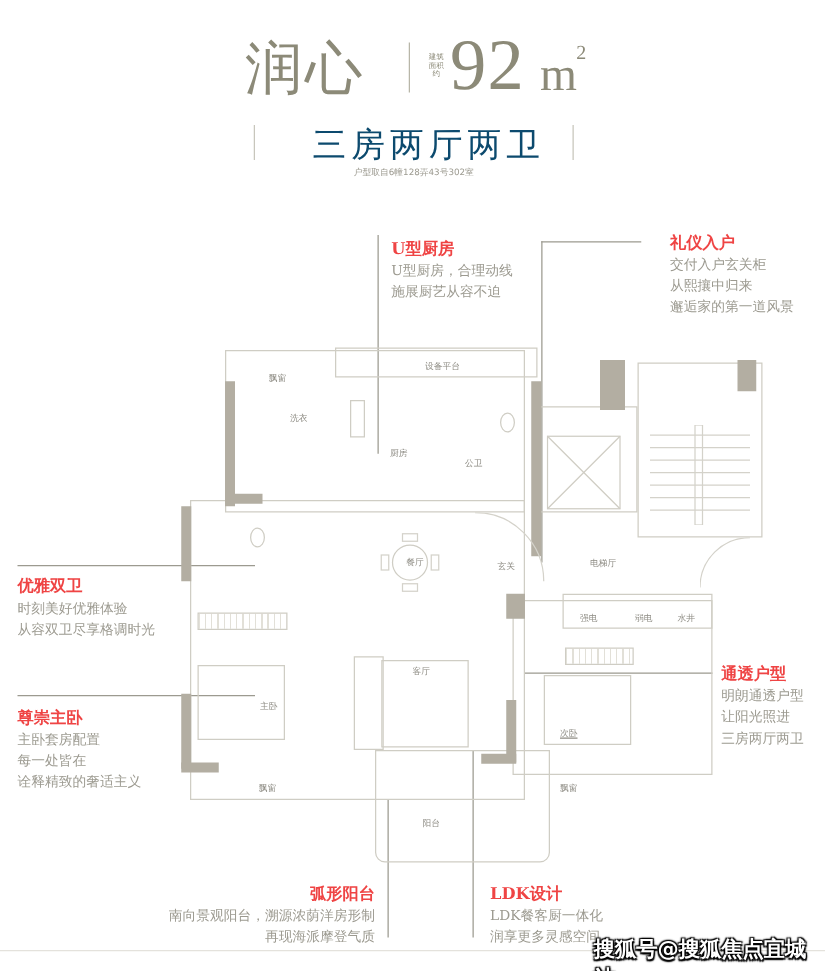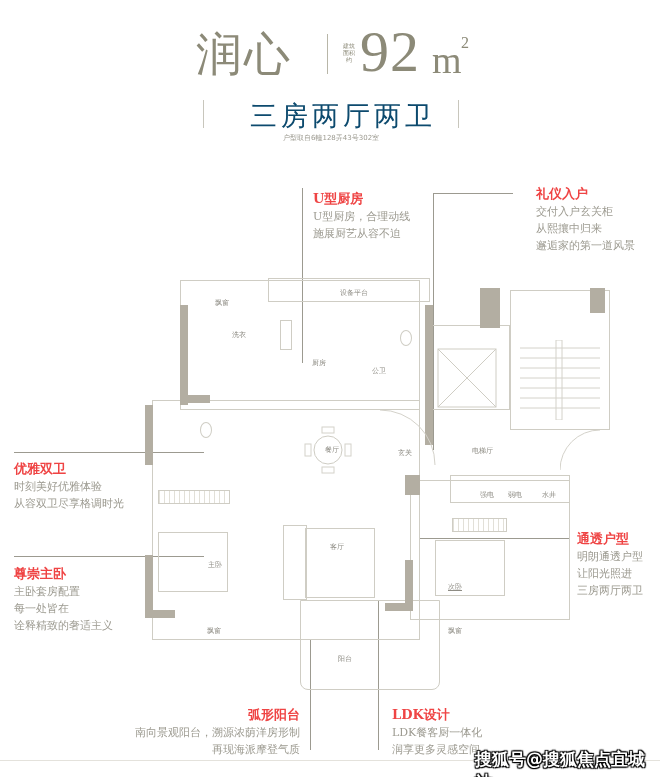--- a/index.html
+++ b/index.html
@@ -177,25 +177,25 @@
   </svg>
 
   <div class="room-label" style="left:75px;top:28px;">飘窗</div>
   <div class="room-label" style="left:92px;top:60px;">洗衣</div>
   <div class="room-label" style="left:200px;top:18px;">设备平台</div>
   <div class="room-label" style="left:172px;top:88px;">厨房</div>
   <div class="room-label" style="left:232px;top:96px;">公卫</div>
   <div class="room-label" style="left:185px;top:175px;">餐厅</div>
   <div class="room-label" style="left:258px;top:178px;">玄关</div>
   <div class="room-label" style="left:332px;top:176px;">电梯厅</div>
-  <div class="room-label" style="left:340px;top:220px;">强电</div>
+  <div class="room-label" style="left:324px;top:220px;">强电</div>
   <div class="room-label" style="left:368px;top:220px;">弱电</div>
   <div class="room-label" style="left:402px;top:220px;">水井</div>
   <div class="room-label" style="left:68px;top:290px;">主卧</div>
-  <div class="room-label" style="left:190px;top:272px;font-family:Liberation Serif, serif;">客厅</div>
+  <div class="room-label" style="left:190px;top:262px;font-family:Liberation Serif, serif;">客厅</div>
   <div class="room-label" style="left:67px;top:356px;">飘窗</div>
   <div class="room-label" style="left:198px;top:384px;">阳台</div>
   <div class="room-label" style="left:308px;top:312px;text-decoration:underline;">次卧</div>
   <div class="room-label" style="left:308px;top:356px;">飘窗</div>
 </div>
 
 <div class="abs bottom-rule"></div>
 <div class="abs watermark">搜狐号@搜狐焦点宜城站</div>
 
 </body></html>

